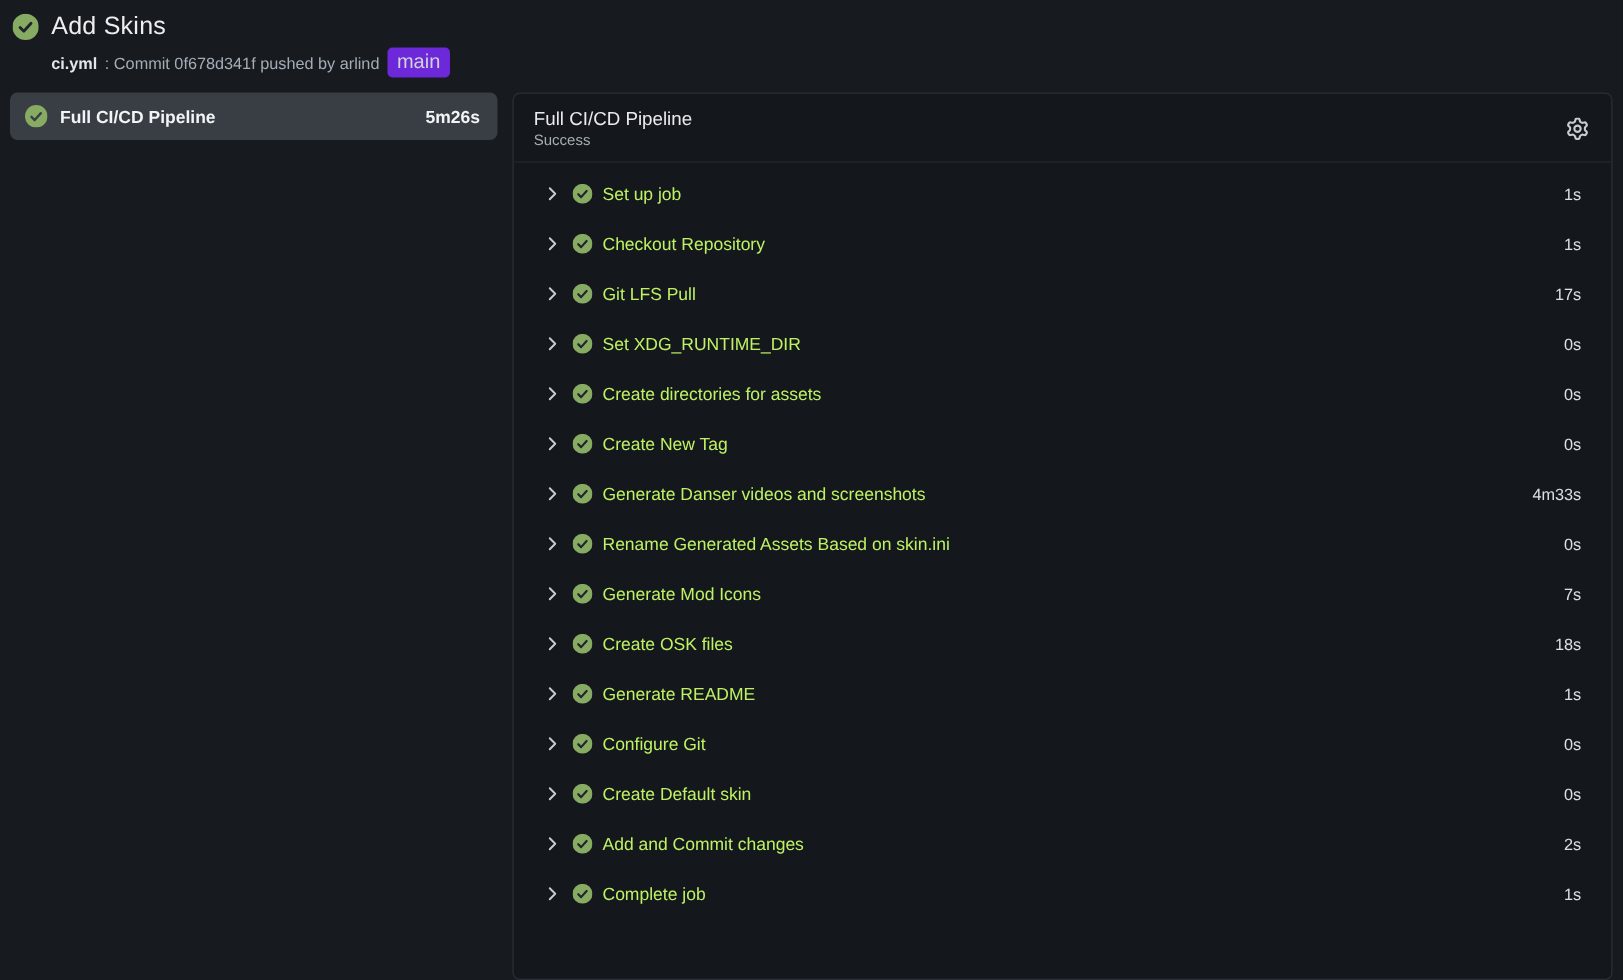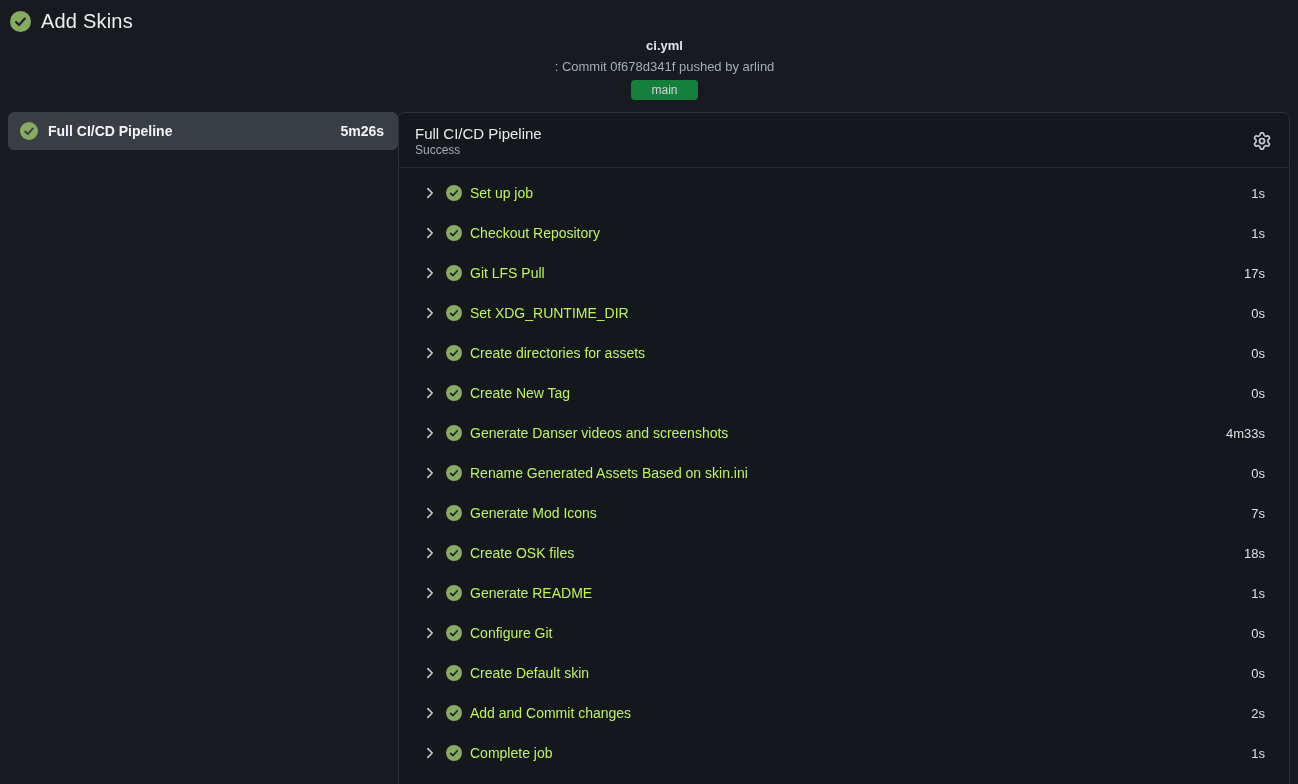--- a/index.html
+++ b/index.html
@@ -11,31 +11,31 @@
   }
   .app { width: 100%; height: 100%; padding: 8px 8px 0 8px; border-radius: 28px; }
 
   
   .run-header { padding: 2px 2px 0 2px; }
   .title-row { display: flex; align-items: center; gap: 10px; }
   .title-row h1 { font-size: 20px; font-weight: 500; color: #eceef0; letter-spacing: .2px; }
   .subtitle-row {
     margin-left: 31px; margin-top: 5px;
     font-size: 13px; color: #a4adb5;
-    display: flex; align-items: center; gap: 6px; flex-direction: column;
+    display: flex; align-items: center; gap: 6px;
   }
   .subtitle-row .wf { color: #e4e7ea; font-weight: 700; cursor: pointer; }
   .badge {
-    background: #15803d; color: #ced4d9;
-    font-size: 12px; line-height: 1;
-    padding: 4px 20px; border-radius: 4px; cursor: pointer;
+    background: #6d28d9; color: #ced4d9;
+    font-size: 16px; line-height: 1;
+    padding: 4px 8px; border-radius: 4px; cursor: pointer;
   }
 
   
-  .main { display: flex; margin-top: 12px; align-items: flex-start; gap: 0; }
+  .main { display: flex; margin-top: 12px; align-items: flex-start; gap: 12px; }
   .jobs-col { width: 390px; flex: 0 0 390px; }
   .job-card {
     display: flex; align-items: center; gap: 10px;
     background: #393e45; border-radius: 6px;
     padding: 10px 14px 10px 12px;
     cursor: pointer;
   }
   .job-card .job-name { font-size: 14px; font-weight: 700; color: #f2f4f6; flex: 1; }
   .job-card .job-duration { font-size: 14px; font-weight: 700; color: #f2f4f6; }
 

